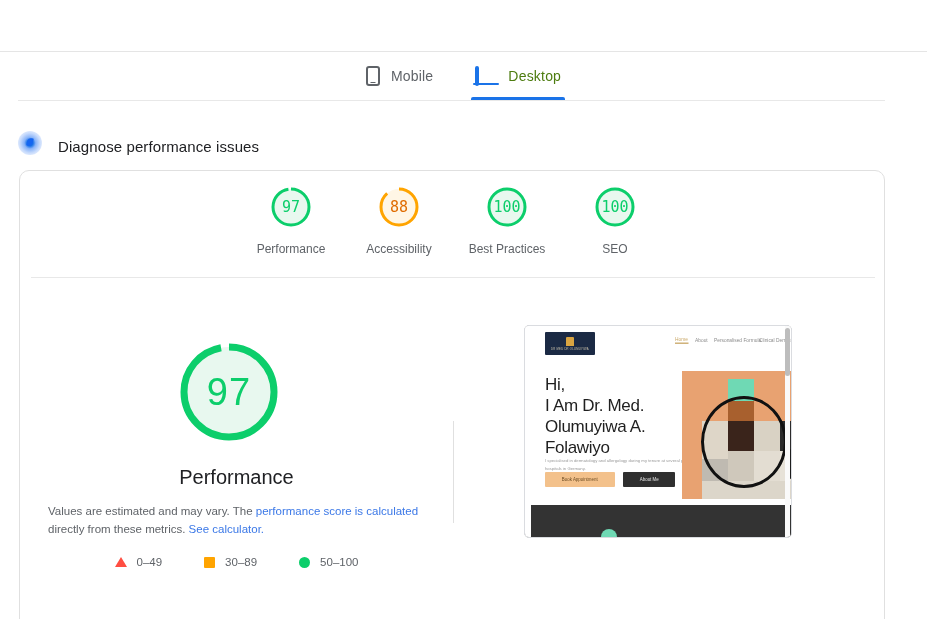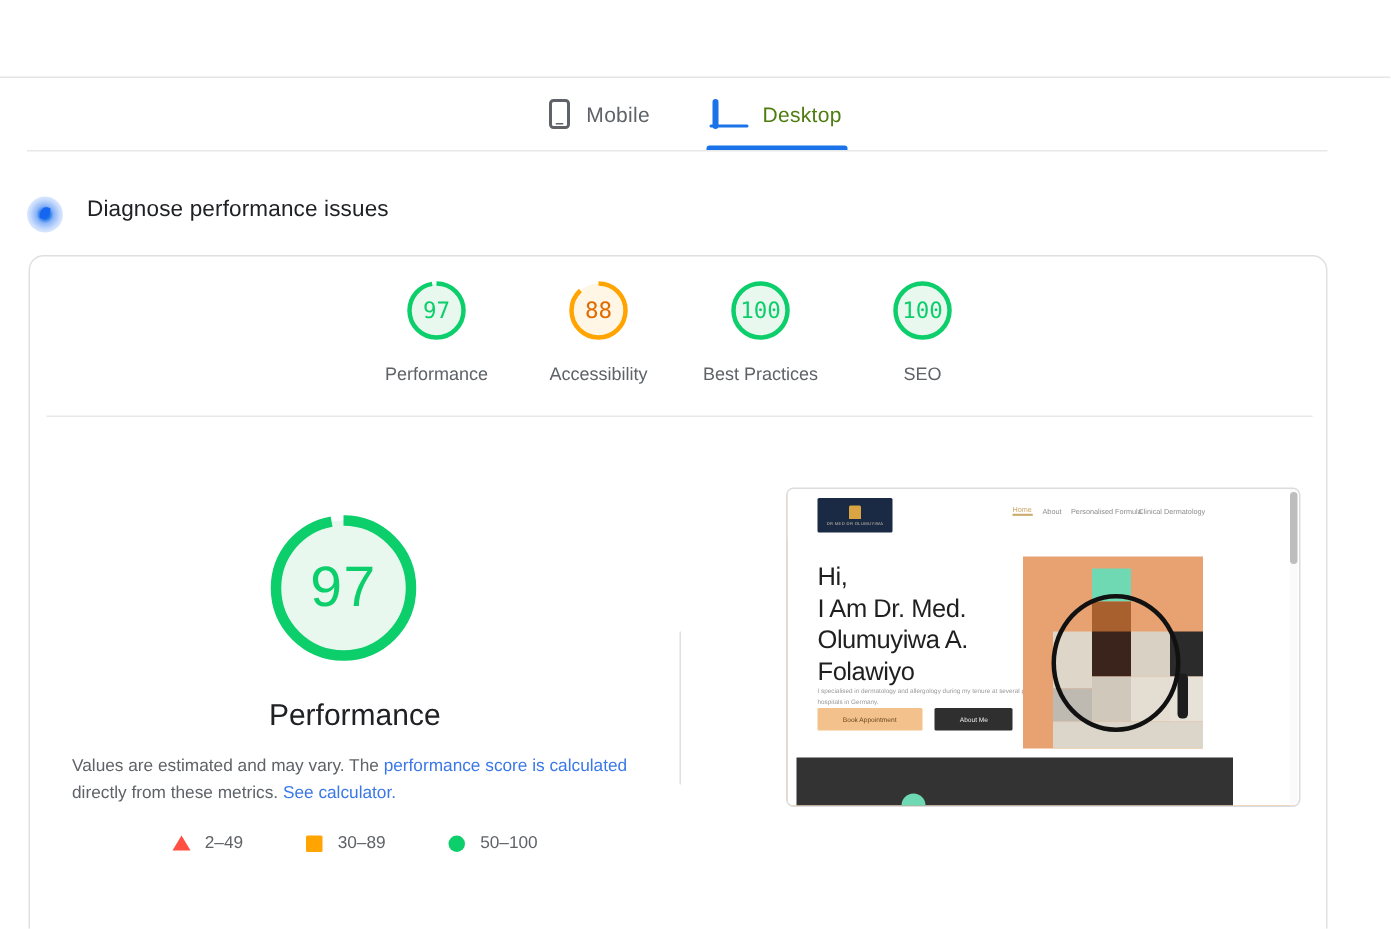--- a/index.html
+++ b/index.html
@@ -42,21 +42,21 @@
 
   
   .section-rule {
     position: absolute; left: 18px; top: 100px; width: 867px; height: 1px;
     background: #e8e8e8;
   }
 
   
   .diagnose {
     position: absolute; left: 18px; top: 131px;
-    display: flex; align-items: flex-start; gap: 16px;
+    display: flex; align-items: flex-end; gap: 16px;
   }
   .diagnose-icon {
     width: 24px; height: 24px; border-radius: 50%;
     background: radial-gradient(circle at 50% 50%, #1a73e8 0%, #1a73e8 18%, #8ab4f8 34%, #c6dafc 58%, #e8f0fe 78%, #f3f7fe 100%);
     position: relative; flex: 0 0 auto;
   }
   .diagnose-icon::after{
     content:""; position:absolute; left:9px; top:7px;
     width:6px; height:8px; background:#1565f0;
     border-radius: 60% 10% 60% 10%;
@@ -118,23 +118,23 @@
     display: flex; justify-content: center; align-items: center; gap: 42px;
   }
   .legend-item { display: flex; align-items: center; gap: 10px; font-size: 11.5px; color: #5f6368; }
   .sw-tri { width: 0; height: 0; border-left: 6px solid transparent; border-right: 6px solid transparent; border-bottom: 10px solid #ff4e42; }
   .sw-sq { width: 11px; height: 11px; background: #ffa400; border-radius: 1px; }
   .sw-cir { width: 11px; height: 11px; border-radius: 50%; background: #0cce6b; }
 
   
   .thumbwrap {
     position: absolute; left: 504px; top: 47px;
-    width: 343px; height: 213px;
+    width: 268px; height: 213px;
     border: 1px solid #dadce0; border-radius: 5px;
-    background: #fdba74; overflow: hidden;
+    background: #737373; overflow: hidden;
   }
   .site { position: absolute; inset: 0; background: #fff; }
   .site-nav { position: absolute; left: 0; top: 0; width: 303px; height: 33px; background: #fff; }
   .site-logo {
     position: absolute; left: 20px; top: 6px; width: 50px; height: 23px;
     background: #1b2a44; border-radius: 1px;
     display: flex; flex-direction: column; align-items: center; justify-content: center; gap: 1px;
   }
   .site-logo .mark { width: 8px; height: 9px; background: #d9a441; border-radius: 1px 1px 0 0; }
   .site-logo .lt { font-size: 3px; color: #cfc6ae; letter-spacing: .3px; transform: scale(.9); white-space: nowrap; }
@@ -254,21 +254,21 @@
         <div class="big-num">97</div>
         <div class="big-label">Performance</div>
 
         <div class="disclaimer">
           <span>Values are estimated and may vary. The </span><a href="#">performance score is calculated</a><span> directly from these metrics. </span><a href="#">See calculator.</a>
         </div>
 
         <div class="legend">
           <div class="legend-item">
             <span class="sw-tri"></span>
-            <span>2–49</span>
+            <span>0–49</span>
           </div>
           <div class="legend-item">
             <span class="sw-sq"></span>
             <span>30–89</span>
           </div>
           <div class="legend-item">
             <span class="sw-cir"></span>
             <span>50–100</span>
           </div>
         </div>

